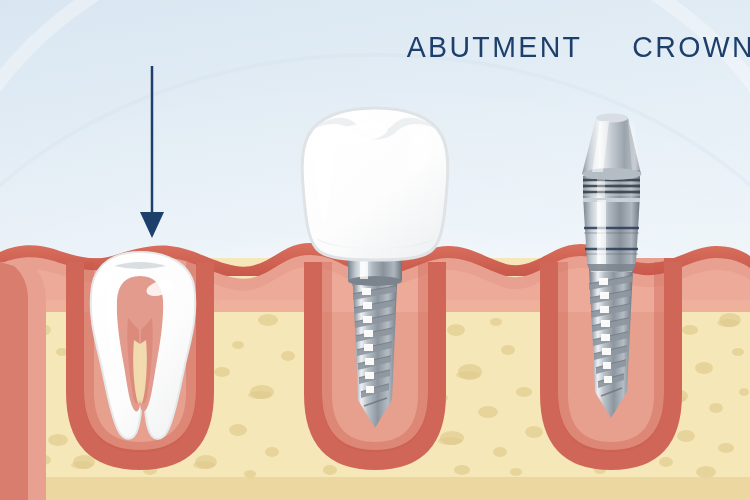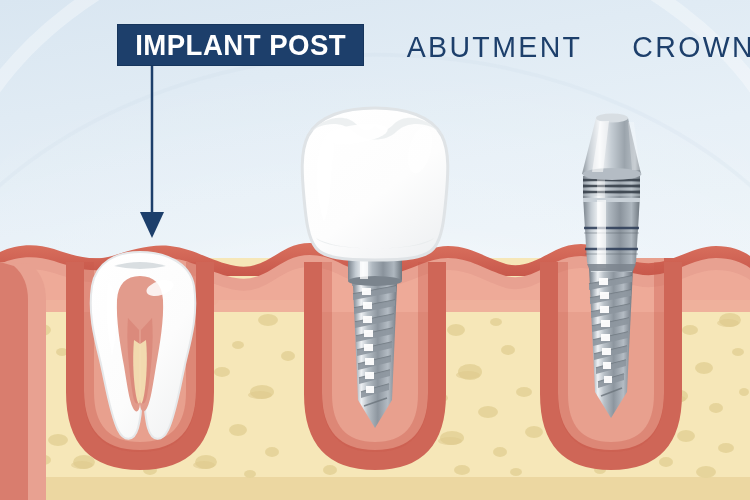--- a/index.html
+++ b/index.html
@@ -501,21 +501,18 @@
       </g>
 
     </g>
   </svg>
 
   <svg style="position:absolute;left:0;top:0;pointer-events:none;" width="750" height="500" viewBox="0 0 750 500">
     <line x1="152" y1="66" x2="152" y2="216" stroke="#1d3f6b" stroke-width="2.5"></line>
     <polygon points="152,238 140,212 164,212" fill="#1d3f6b"></polygon>
   </svg>
 
-  <div class="label-box">
-    <span>IMPLANT POST</span>
-  </div>
 
   <div class="plain-label" id="lbl-abutment">ABUTMENT</div>
 
   <div class="plain-label" id="lbl-crown">CROWN</div>
 
 </div>
 
 </body></html>

